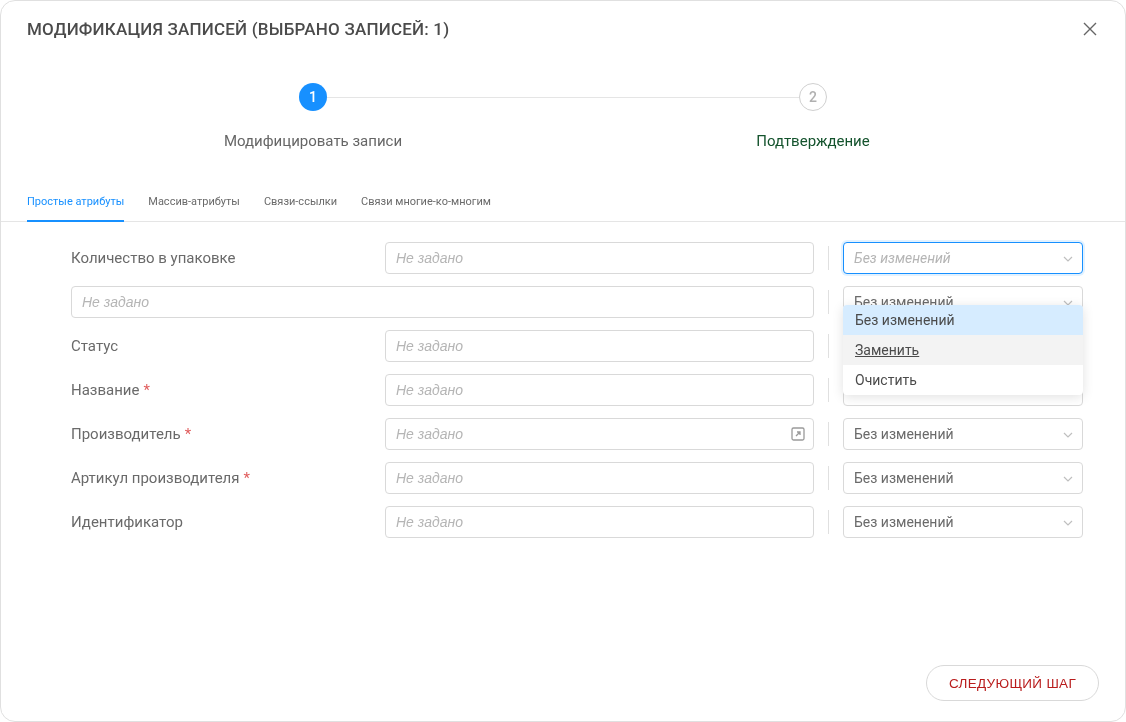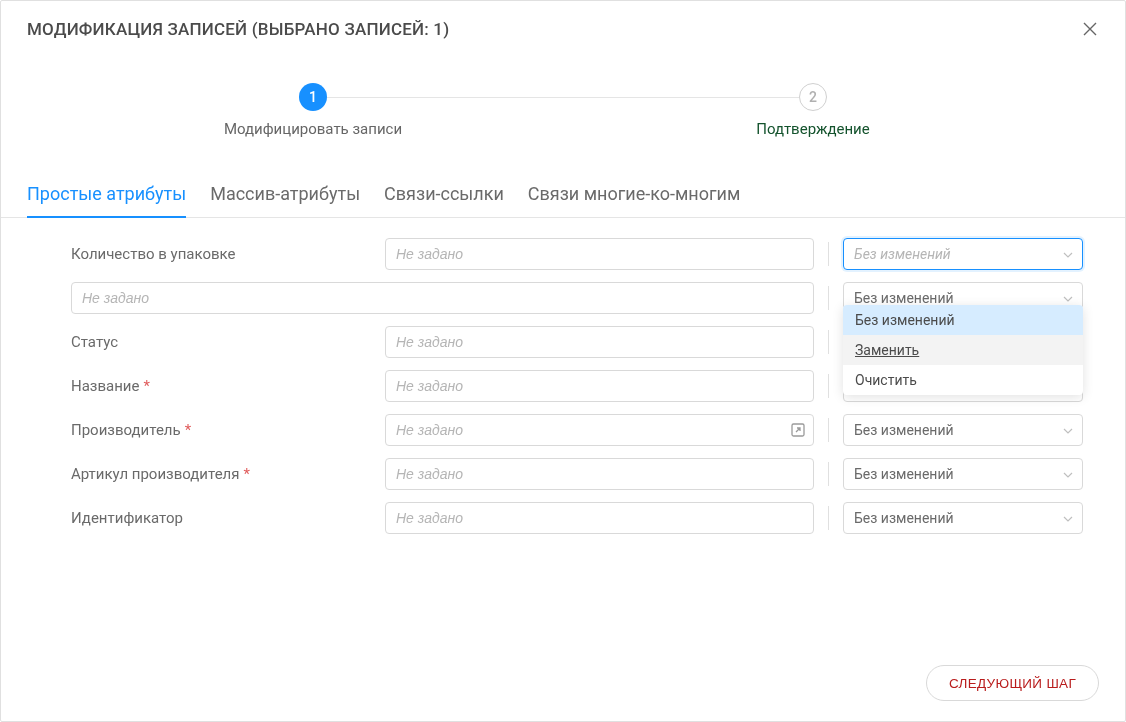--- a/index.html
+++ b/index.html
@@ -1,33 +1,33 @@
 <!DOCTYPE html>
 <html><head>
 <meta charset="utf-8">
 <style>
 * { box-sizing: border-box; margin: 0; padding: 0; }
 body { font-family: -apple-system, BlinkMacSystemFont, "Segoe UI", Roboto, Arial, sans-serif; background: #fff; color: #333; width: 1126px; height: 722px; overflow: hidden; }
-.modal { width: 1126px; height: 722px; border: 1px solid #e0e0e0; border-radius: 2px; display: flex; flex-direction: column; position: relative; }
+.modal { width: 1126px; height: 722px; border: 1px solid #e0e0e0; border-radius: 15px; display: flex; flex-direction: column; position: relative; }
 .modal-header { display: flex; align-items: center; justify-content: space-between; padding: 18px 26px 14px 26px; }
 .modal-title { font-size: 17px; font-weight: 500; color: #4b4b4b; letter-spacing: 0.2px; }
 .close-btn { width: 18px; height: 18px; cursor: pointer; display: flex; align-items: center; justify-content: center; color: #666; }
 .close-btn svg { width: 16px; height: 16px; stroke: currentColor; }
 
 .steps-row { display: flex; justify-content: center; align-items: flex-start; padding: 30px 0 24px 0; gap: 0; }
 .step { display: flex; flex-direction: column; align-items: center; position: relative; width: 500px; }
 .step-circle { width: 28px; height: 28px; border-radius: 50%; display: flex; align-items: center; justify-content: center; font-size: 14px; font-weight: 500; }
 .step-circle.active { background: #1790ff; color: #fff; }
 .step-circle.inactive { background: #fff; border: 1px solid #d0d0d0; color: #b0b0b0; }
-.step-label { margin-top: 8px; font-size: 15px; color: #666; text-align: center; line-height: 1.35; }
+.step-label { margin-top: 20px; font-size: 15px; color: #666; text-align: center; line-height: 1.35; }
 .step-label.inactive { color: #14532d; }
 .step-line { position: absolute; top: 14px; left: calc(50% + 14px); right: calc(-50% + 14px); height: 1px; background: #e5e5e5; }
 
 .tabs { display: flex; gap: 24px; border-bottom: 1px solid #e5e5e5; padding: 0 26px; margin-top: 10px; }
-.tab { padding: 10px 0 12px 0; font-size: 18px; color: #6a6a6a; cursor: pointer; border-bottom: 2px solid transparent; margin-bottom: -1px; }
+.tab { padding: 10px 0 12px 0; font-size: 11px; color: #6a6a6a; cursor: pointer; border-bottom: 2px solid transparent; margin-bottom: -1px; }
 .tab.active { color: #1790ff; border-bottom-color: #1790ff; }
 
 .form-area { padding: 14px 42px 0 70px; flex: 1; overflow: visible; }
 .field-row { display: flex; align-items: center; height: 44px; gap: 14px; }
 .field-label { width: 300px; font-size: 15px; color: #6a6a6a; display: flex; align-items: center; gap: 4px; }
 .req { color: #e05c5c; }
 .field-input-wrap { flex: 1; position: relative; }
 .field-input { width: 100%; height: 32px; border: 1px solid #d9d9d9; border-radius: 4px; padding: 0 10px; font-size: 14px; color: #14532d; background: #fff; font-style: italic; }
 .field-input::placeholder { color: #b5b5b5; font-style: italic; }
 .field-input.has-suffix { padding-right: 34px; }

